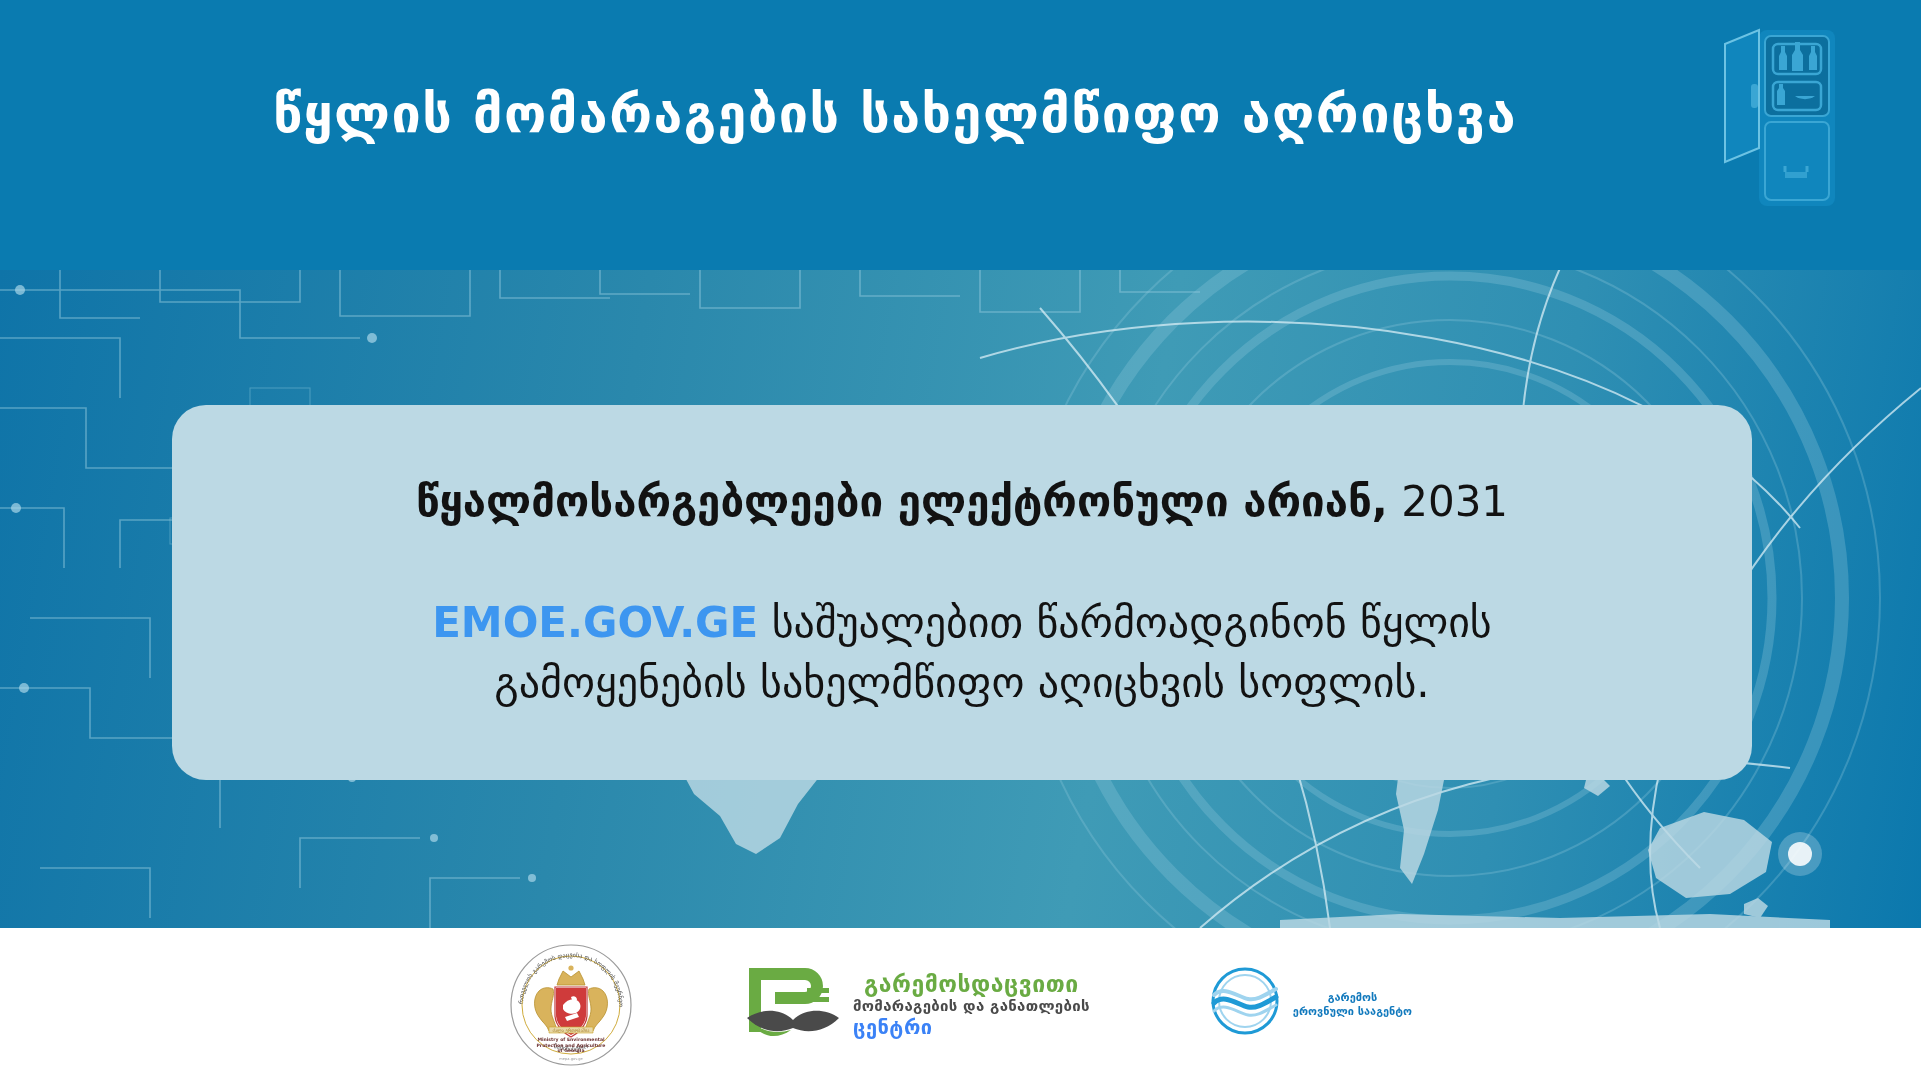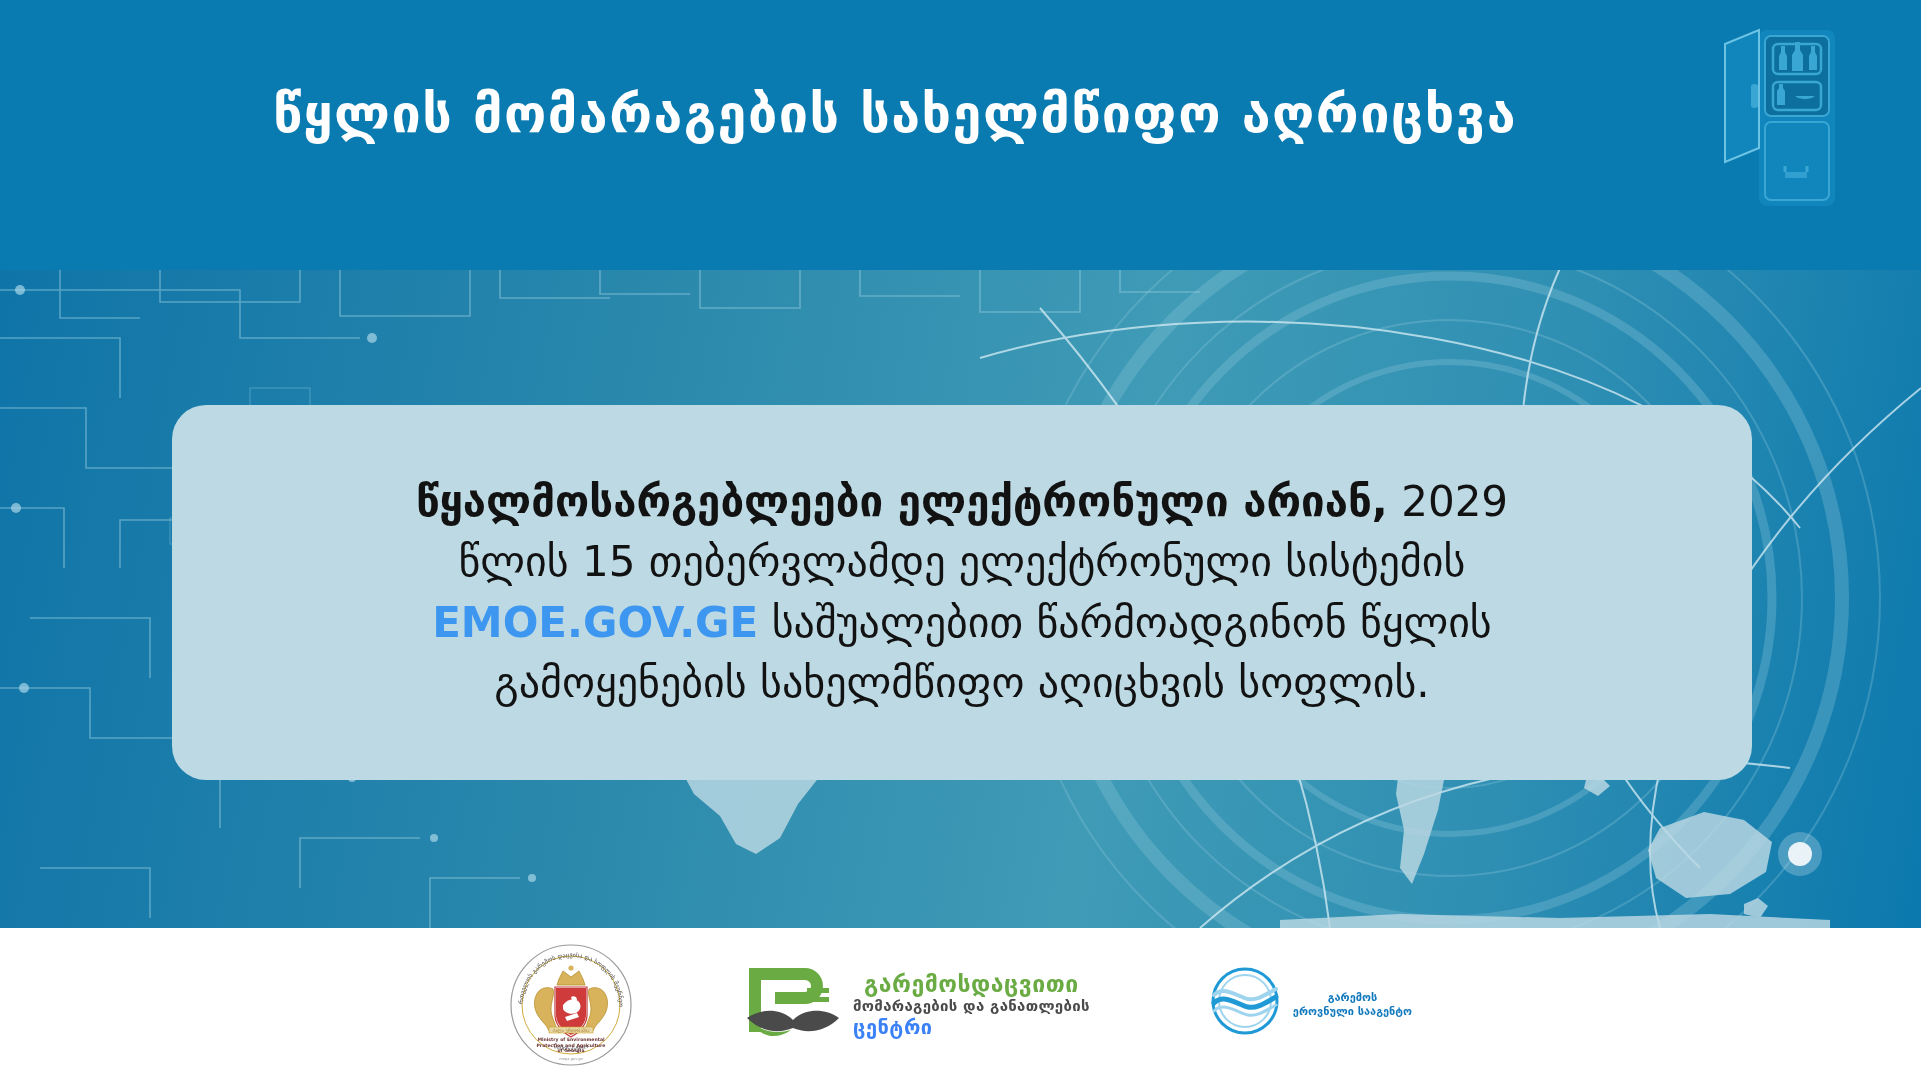--- a/index.html
+++ b/index.html
@@ -256,22 +256,22 @@
 
         <path d="M62,150 h22 v6 h-22z" fill="#3aa6d4" opacity="0.8"></path>
         <path d="M62,150 v-6 M84,150 v-6" stroke="#3aa6d4" stroke-width="3"></path>
       </g>
     </svg>
   </div>
 
   <div class="card">
     <div class="card-text">
       <span class="strong">წყალმოსარგებლეები ელექტრონული არიან,</span>
-      <span class="year">2029</span><br>
-      <span>წლის 15 თებერვლამდე ელექტრონული სისტემის</span><br>
+      <span class="year">2031</span><br>
+      <br>
       <span class="link">EMOE.GOV.GE</span>
       <span>საშუალებით წარმოადგინონ წყლის</span><br>
       <span>გამოყენების სახელმწიფო აღიცხვის სოფლის.</span>
     </div>
   </div>
 
   <div class="footer">
 
     <div class="logo-block">
       <svg class="ministry-seal" viewBox="0 0 124 124">

